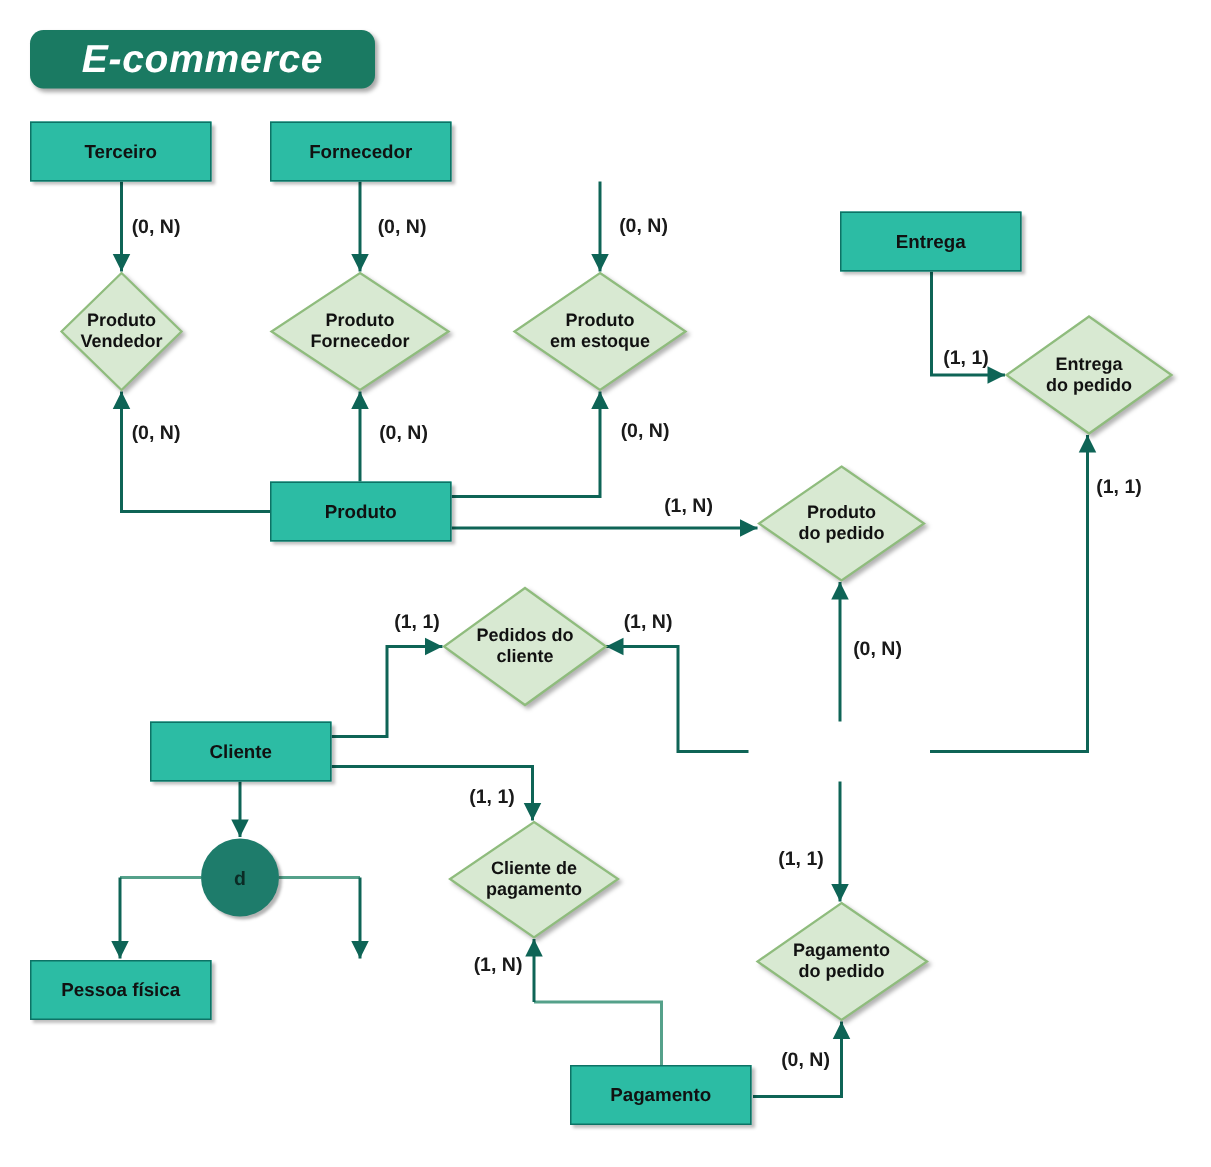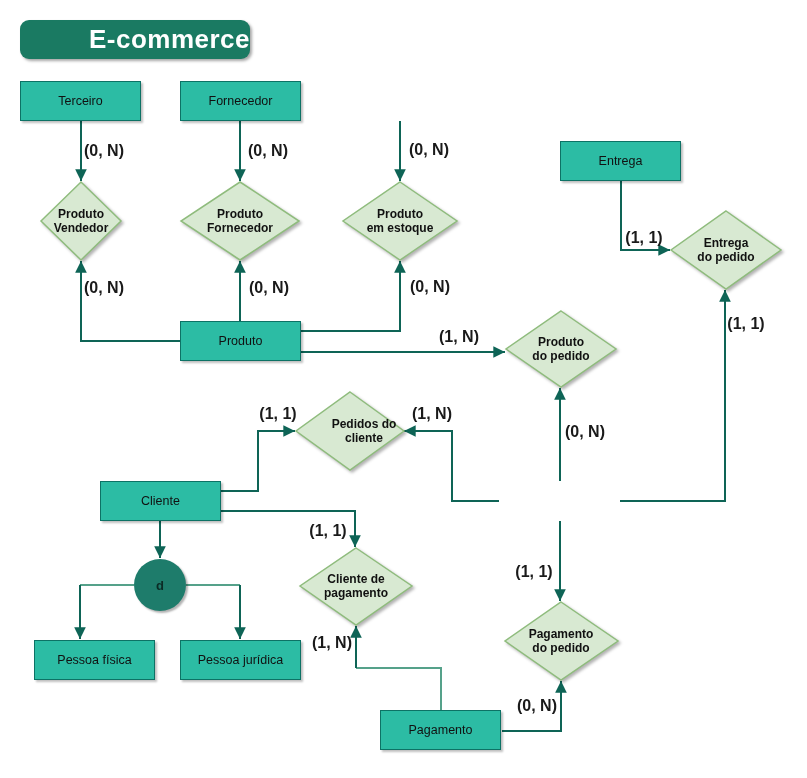--- a/index.html
+++ b/index.html
@@ -12,30 +12,30 @@
   *{margin:0;padding:0;box-sizing:border-box;}
   body{background:#ffffff;font-family:"Liberation Sans",sans-serif;}
   .canvas{position:relative;width:807px;height:778px;background:#ffffff;overflow:hidden;}
   .layer{position:absolute;left:0;top:0;}
   svg .edge{fill:none;stroke:var(--connector);stroke-width:2;}
   svg .edge-light{fill:none;stroke:var(--connector-light);stroke-width:2;}
   svg .rel-shape{fill:var(--rel-fill);stroke:var(--rel-border);stroke-width:1.5;
       filter:drop-shadow(2px 2px 1.5px rgba(0,0,0,0.3));}
   #arrow path{fill:var(--connector);}
   .title-badge{position:absolute;left:20px;top:20px;width:230px;height:39px;
-      background:var(--badge-fill);border-radius:9px;display:flex;align-items:center;justify-content:flex-end;
-      box-shadow:2px 2px 3px rgba(0,0,0,0.35);}
+      background:var(--badge-fill);border-radius:9px;display:flex;align-items:center;justify-content:center;
+      box-shadow:2px 2px 3px rgba(0,0,0,0.35);font-style:italic;}
   .title-badge span{color:var(--badge-text);font-size:26px;font-weight:bold;letter-spacing:0.5px;}
   .entity{position:absolute;width:121px;height:40px;background:var(--entity-fill);
       border:1.5px solid var(--entity-border);display:flex;align-items:center;justify-content:center;
       box-shadow:2px 2px 2px rgba(0,0,0,0.25);}
-  .entity span{font-size:12.5px;font-weight:normal;color:var(--text);text-align:center;}
+  .entity span{font-size:12.5px;font-weight:bold;color:var(--text);text-align:center;}
   .rel-label{position:absolute;width:110px;transform:translate(-50%,-50%);text-align:center;
       font-size:12px;font-weight:bold;color:var(--text);line-height:1.2;white-space:pre-line;pointer-events:none;}
-  .card-label{position:absolute;transform:translate(-50%,-50%);font-size:16px;font-weight:bold;
+  .card-label{position:absolute;transform:translate(-50%,-50%);font-size:13px;font-weight:bold;
       color:#1a1a1a;white-space:nowrap;}
   .spec-circle{position:absolute;left:134px;top:559px;width:52px;height:52px;border-radius:50%;
       background:#1E7C6B;display:flex;align-items:center;justify-content:center;
       box-shadow:2px 2px 2px rgba(0,0,0,0.3);}
   .spec-circle span{font-size:13px;font-weight:bold;color:#0B2B25;}
 </style>
 </head>
 <body>
 
 <div class="canvas">
@@ -92,45 +92,42 @@
     </div>
   <div class="entity" style="left:560px;top:141px">
       <span>Entrega</span>
     </div>
   <div class="entity" style="left:180px;top:321px">
       <span>Produto</span>
     </div>
   <div class="entity" style="left:100px;top:481px">
       <span>Cliente</span>
     </div>
-  <div class="entity" style="left:34px;top:640px">
+  <div class="entity" style="left:20px;top:640px">
       <span>Pessoa física</span>
-    </div>
-  <div class="entity" style="left:180px;top:640px">
-      <span>Pessoa jurídica</span>
     </div>
   <div class="entity" style="left:380px;top:710px">
       <span>Pagamento</span>
     </div>
 
   <div class="spec-circle">
     <span>d</span>
   </div>
 
   <div class="rel-label" style="left:81px;top:221px">Produto
 Vendedor</div>
   <div class="rel-label" style="left:240px;top:221px">Produto
 Fornecedor</div>
   <div class="rel-label" style="left:400px;top:221px">Produto
 em estoque</div>
   <div class="rel-label" style="left:726px;top:250px">Entrega
 do pedido</div>
   <div class="rel-label" style="left:561px;top:349px">Produto
 do pedido</div>
-  <div class="rel-label" style="left:364px;top:431px">Pedidos do
+  <div class="rel-label" style="left:350px;top:431px">Pedidos do
 cliente</div>
   <div class="rel-label" style="left:356px;top:586px">Cliente de
 pagamento</div>
   <div class="rel-label" style="left:561px;top:641px">Pagamento
 do pedido</div>
 
   <div class="card-label" style="left:104px;top:151px">(0, N)</div>
   <div class="card-label" style="left:268px;top:151px">(0, N)</div>
   <div class="card-label" style="left:429px;top:150px">(0, N)</div>
   <div class="card-label" style="left:104px;top:288px">(0, N)</div>

